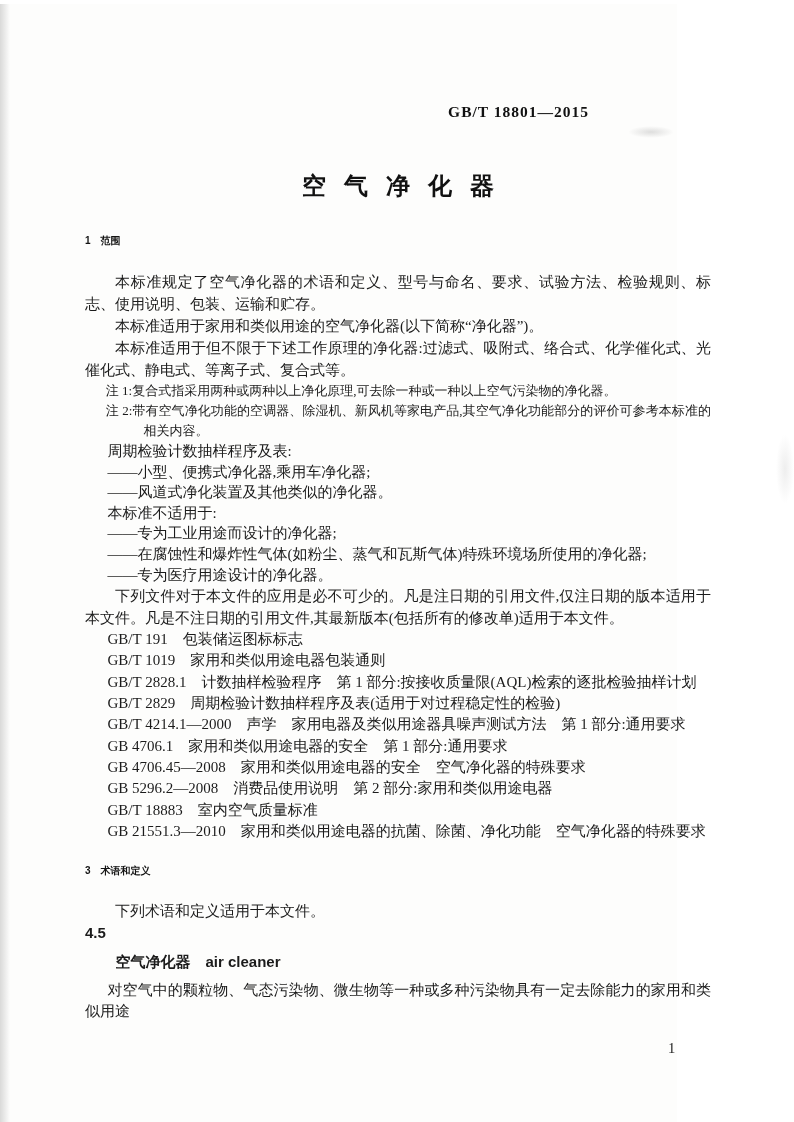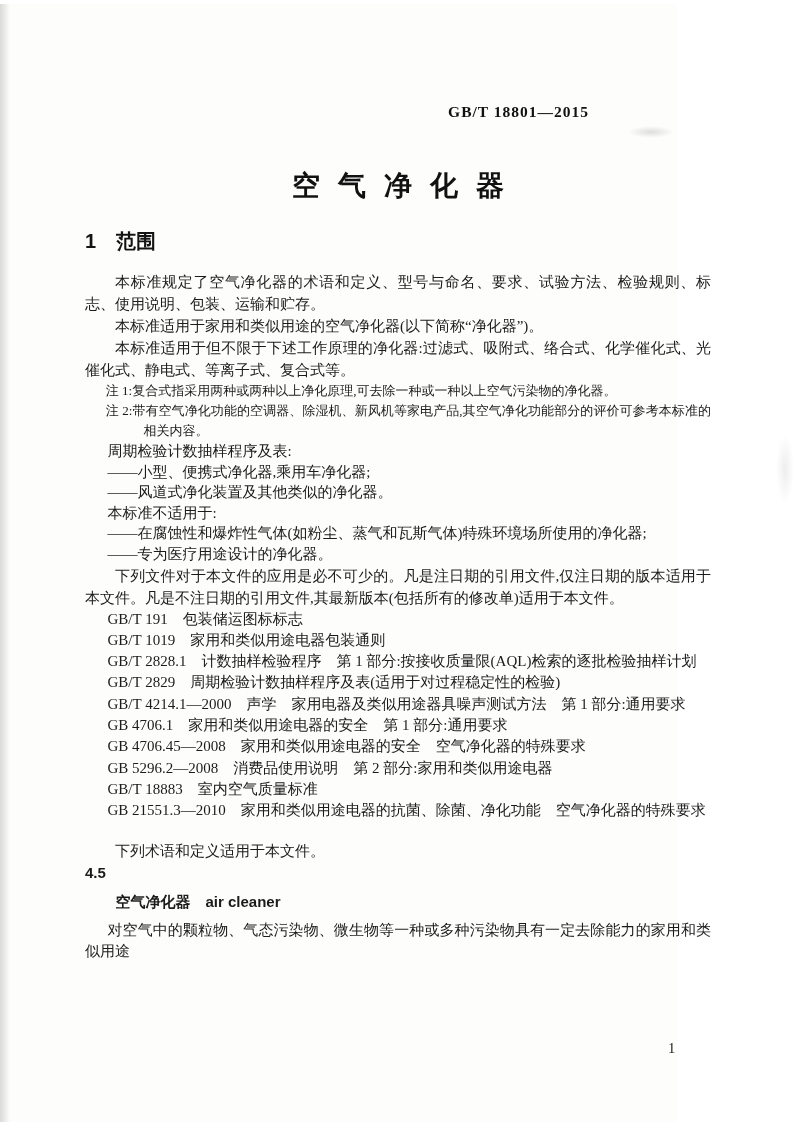--- a/index.html
+++ b/index.html
@@ -33,28 +33,28 @@
     font-weight: bold; font-size: 15.5px; letter-spacing: 1px;
     color: #111;
   }
   .content {
     position: absolute; left: 85px; top: 0; width: 626px;
   }
   .doc-title {
     margin: 164px 0 0 0;
     text-align: center;
     font-family: "Liberation Sans", "DejaVu Sans", sans-serif;
-    font-size: 28px; line-height: 36px; font-weight: bold;
+    font-size: 24px; line-height: 36px; font-weight: bold;
     letter-spacing: 18px; padding-left: 18px;
     color: #111;
   }
   .sec-heading {
     margin: 0;
     font-family: "Liberation Sans", "DejaVu Sans", sans-serif;
-    font-size: 20px; line-height: 22px; font-weight: bold;
+    font-size: 10px; line-height: 22px; font-weight: bold;
     color: #141414;
   }
   .s1 { margin-top: 26px; }
   .s2 { margin-top: 14px; }
   .s3 { margin-top: 18px; }
   .body-para {
     margin: 0;
     font-size: 15px; line-height: 22px;
     text-indent: 2em; text-align: justify;
   }
@@ -111,35 +111,37 @@
     <h2 class="sec-heading s1">1　范围</h2>
     <p class="body-para p-first">本标准规定了空气净化器的术语和定义、型号与命名、要求、试验方法、检验规则、标志、使用说明、包装、运输和贮存。</p>
     <p class="body-para">本标准适用于家用和类似用途的空气净化器(以下简称“净化器”)。</p>
     <p class="body-para">本标准适用于但不限于下述工作原理的净化器:过滤式、吸附式、络合式、化学催化式、光催化式、静电式、等离子式、复合式等。</p>
     <p class="note">注 1:复合式指采用两种或两种以上净化原理,可去除一种或一种以上空气污染物的净化器。</p>
     <p class="note">注 2:带有空气净化功能的空调器、除湿机、新风机等家电产品,其空气净化功能部分的评价可参考本标准的相关内容。</p>
     <p class="list-line">周期检验计数抽样程序及表:</p>
     <p class="list-line">——小型、便携式净化器,乘用车净化器;</p>
     <p class="list-line">——风道式净化装置及其他类似的净化器。</p>
     <p class="list-line">本标准不适用于:</p>
+    <p class="list-line">——专为工业用途而设计的净化器;</p>
     <p class="list-line">——在腐蚀性和爆炸性气体(如粉尘、蒸气和瓦斯气体)特殊环境场所使用的净化器;</p>
     <p class="list-line">——专为医疗用途设计的净化器。</p>
 
     <p class="body-para s2-intro">下列文件对于本文件的应用是必不可少的。凡是注日期的引用文件,仅注日期的版本适用于本文件。凡是不注日期的引用文件,其最新版本(包括所有的修改单)适用于本文件。</p>
     <p class="ref-line">GB/T 191　包装储运图标标志</p>
     <p class="ref-line">GB/T 1019　家用和类似用途电器包装通则</p>
     <p class="ref-line">GB/T 2828.1　计数抽样检验程序　第 1 部分:按接收质量限(AQL)检索的逐批检验抽样计划</p>
     <p class="ref-line">GB/T 2829　周期检验计数抽样程序及表(适用于对过程稳定性的检验)</p>
     <p class="ref-line">GB/T 4214.1—2000　声学　家用电器及类似用途器具噪声测试方法　第 1 部分:通用要求</p>
     <p class="ref-line">GB 4706.1　家用和类似用途电器的安全　第 1 部分:通用要求</p>
     <p class="ref-line">GB 4706.45—2008　家用和类似用途电器的安全　空气净化器的特殊要求</p>
     <p class="ref-line">GB 5296.2—2008　消费品使用说明　第 2 部分:家用和类似用途电器</p>
     <p class="ref-line">GB/T 18883　室内空气质量标准</p>
     <p class="ref-line">GB 21551.3—2010　家用和类似用途电器的抗菌、除菌、净化功能　空气净化器的特殊要求</p>
 
+    <h2 class="sec-heading s3">3　术语和定义</h2>
     <p class="body-para s3-intro">下列术语和定义适用于本文件。</p>
     <p class="term-num">4.5</p>
     <p class="term-name">空气净化器　air cleaner</p>
     <p class="term-def">对空气中的颗粒物、气态污染物、微生物等一种或多种污染物具有一定去除能力的家用和类似用途</p>
   </div>
 
   <div class="page-number">1</div>
 </div>
 
 </body></html>

